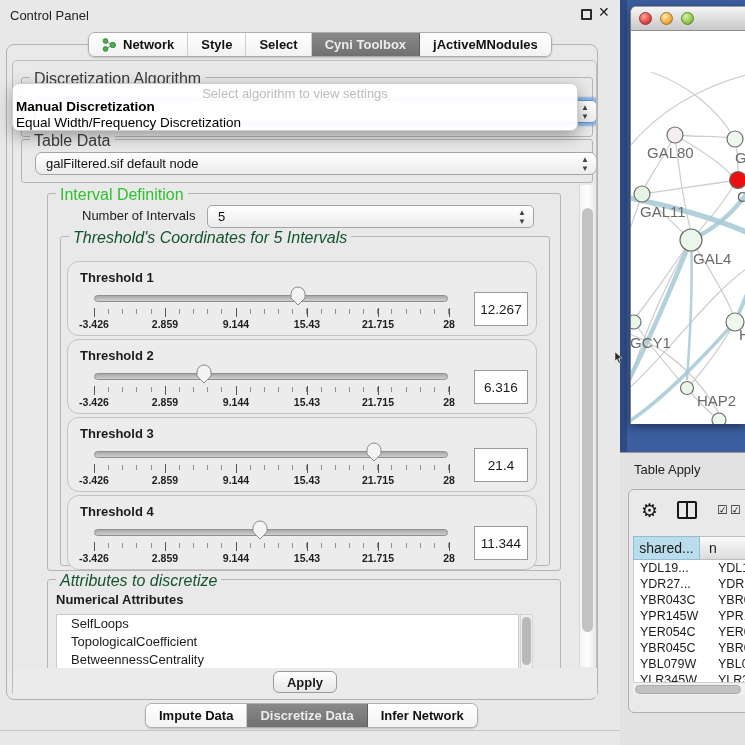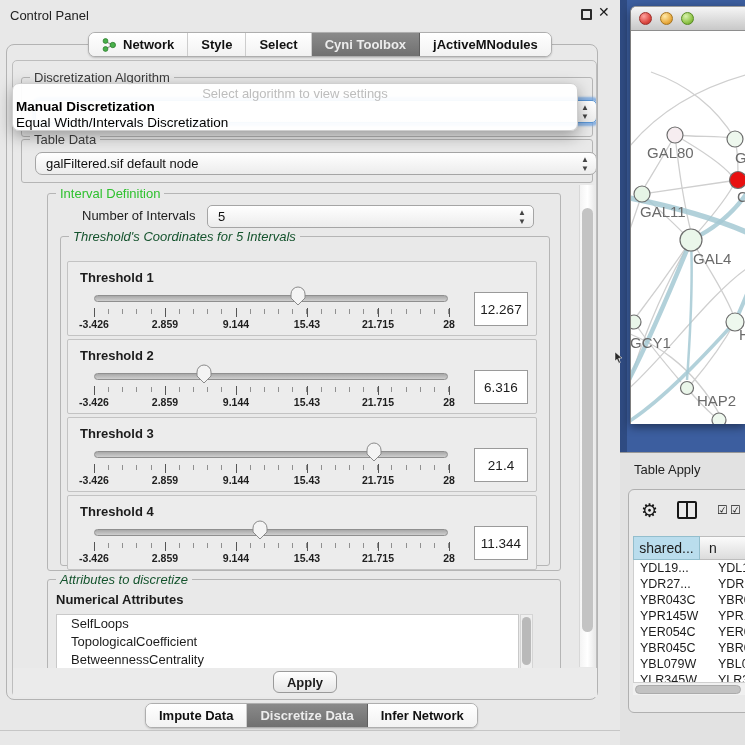--- a/index.html
+++ b/index.html
@@ -22,41 +22,41 @@
   .seg { display:flex; align-items:center; justify-content:center; padding:0 13px; font-size:13px; font-weight:600; color:#111;
          border-right:1px solid #cdcdcd; background:linear-gradient(#ffffff,#f2f2f2); white-space:nowrap; }
   .seg:last-child { border-right:none; }
   .seg.selected { background:linear-gradient(#8a8a8a,#707070); color:#ececec; border-right:1px solid #5f5f5f; }
   #top-tabs { left:88px; top:32px; }
   #bottom-tabs { left:145px; top:703px; }
   .tab-icon { width:15px; height:14px; margin-right:6px; }
 
   
   .group { position:absolute; border:1px solid #b5b5b5; border-radius:3px; }
-  .group-title { position:absolute; top:-8px; left:8px; background:#e9e9e9; padding:0 4px; font-size:13px; }
+  .group-title { position:absolute; top:-8px; left:8px; background:#e9e9e9; padding:0 4px; font-size:16px; }
   .t-green { color:#2fc12f; }
   .t-blue  { color:#14532d;font-style:italic; }
   .t-gray  { color:#3c3c3c; }
 
   
   .combo { position:absolute; height:23px; background:linear-gradient(#ffffff,#ececec); border:1px solid #a5a5a5; border-radius:5px;
            font-size:13px; display:flex; align-items:center; padding-left:10px; color:#111; }
   .combo .stepper { position:absolute; right:7px; top:2px; font-size:8px; line-height:9px; color:#444; text-align:center; }
   .combo.focused { border-color:#5a96d5; box-shadow:0 0 2px 3px rgba(115,165,225,0.8); }
 
   
   #algo-popup { left:12px; top:83px; width:566px; height:48px; background:rgba(255,255,255,0.95); border:1px solid #cfcfcf;
                 border-radius:7px; box-shadow:0 5px 16px rgba(0,0,0,0.35); z-index:50; }
   #popup-hint { position:absolute; left:0; right:0; top:2px; text-align:center; font-size:13px; color:#bdbdbd; }
   .popup-opt { position:absolute; left:3px; font-size:13.5px; color:#000; white-space:nowrap; }
   #popup-opt-0 { top:15px; font-weight:bold; }
   #popup-opt-1 { top:31px; }
 
   
-  .threshold-row { position:absolute; left:6px; width:470px; height:75px; border:1px solid #c3c3c3; border-radius:2px; background:#ececec; }
+  .threshold-row { position:absolute; left:6px; width:470px; height:75px; border:1px solid #c3c3c3; border-radius:12px; background:#ececec; }
   .th-label { position:absolute; left:12px; top:8px; font-size:13px; font-weight:bold; }
   .slider-zone { position:absolute; left:26px; top:0; width:354px; height:75px; }
   .slider-track { position:absolute; left:0; top:33px; width:354px; height:7px; border:1px solid #8f8f8f; border-radius:4px;
                   background:linear-gradient(#a8a8a8,#cfcfcf); }
   .slider-handle { position:absolute; top:24px; width:16px; height:20px; transform:translateX(-50%); }
   .tick-minors { position:absolute; left:0; top:47px; width:355px; height:5px;
                  background-image:repeating-linear-gradient(90deg,#909090 0,#909090 1px,transparent 1px,transparent 14.16px); }
   .tick-majors { position:absolute; left:0; top:46px; width:355px; height:9px; }
   .tick-major { position:absolute; top:0; width:1px; height:9px; background:#555; }
   .tick-labels { position:absolute; left:0; top:56px; width:355px; height:12px; }
@@ -337,21 +337,21 @@
     <div class="seg">
         <span>Infer Network</span>
       </div>
   </div>
 
   <div class="abs" id="bottom-line"></div>
 
   <div class="abs" id="algo-popup">
     <div id="popup-hint">Select algorithm to view settings</div>
     <div class="popup-opt" id="popup-opt-0">Manual Discretization</div>
-    <div class="popup-opt" id="popup-opt-1">Equal Width/Intervals Discretization</div>
+    <div class="popup-opt" id="popup-opt-1">Equal Width/Frequency Discretization</div>
   </div>
 </div>
 
 <div class="abs" id="desktop"></div>
 <div class="abs" id="desktop-edge"></div>
 
 <div class="abs" id="net-window">
   <div id="net-titlebar">
     <div class="traffic" id="light-red"></div>
     <div class="traffic" id="light-yellow"></div>

